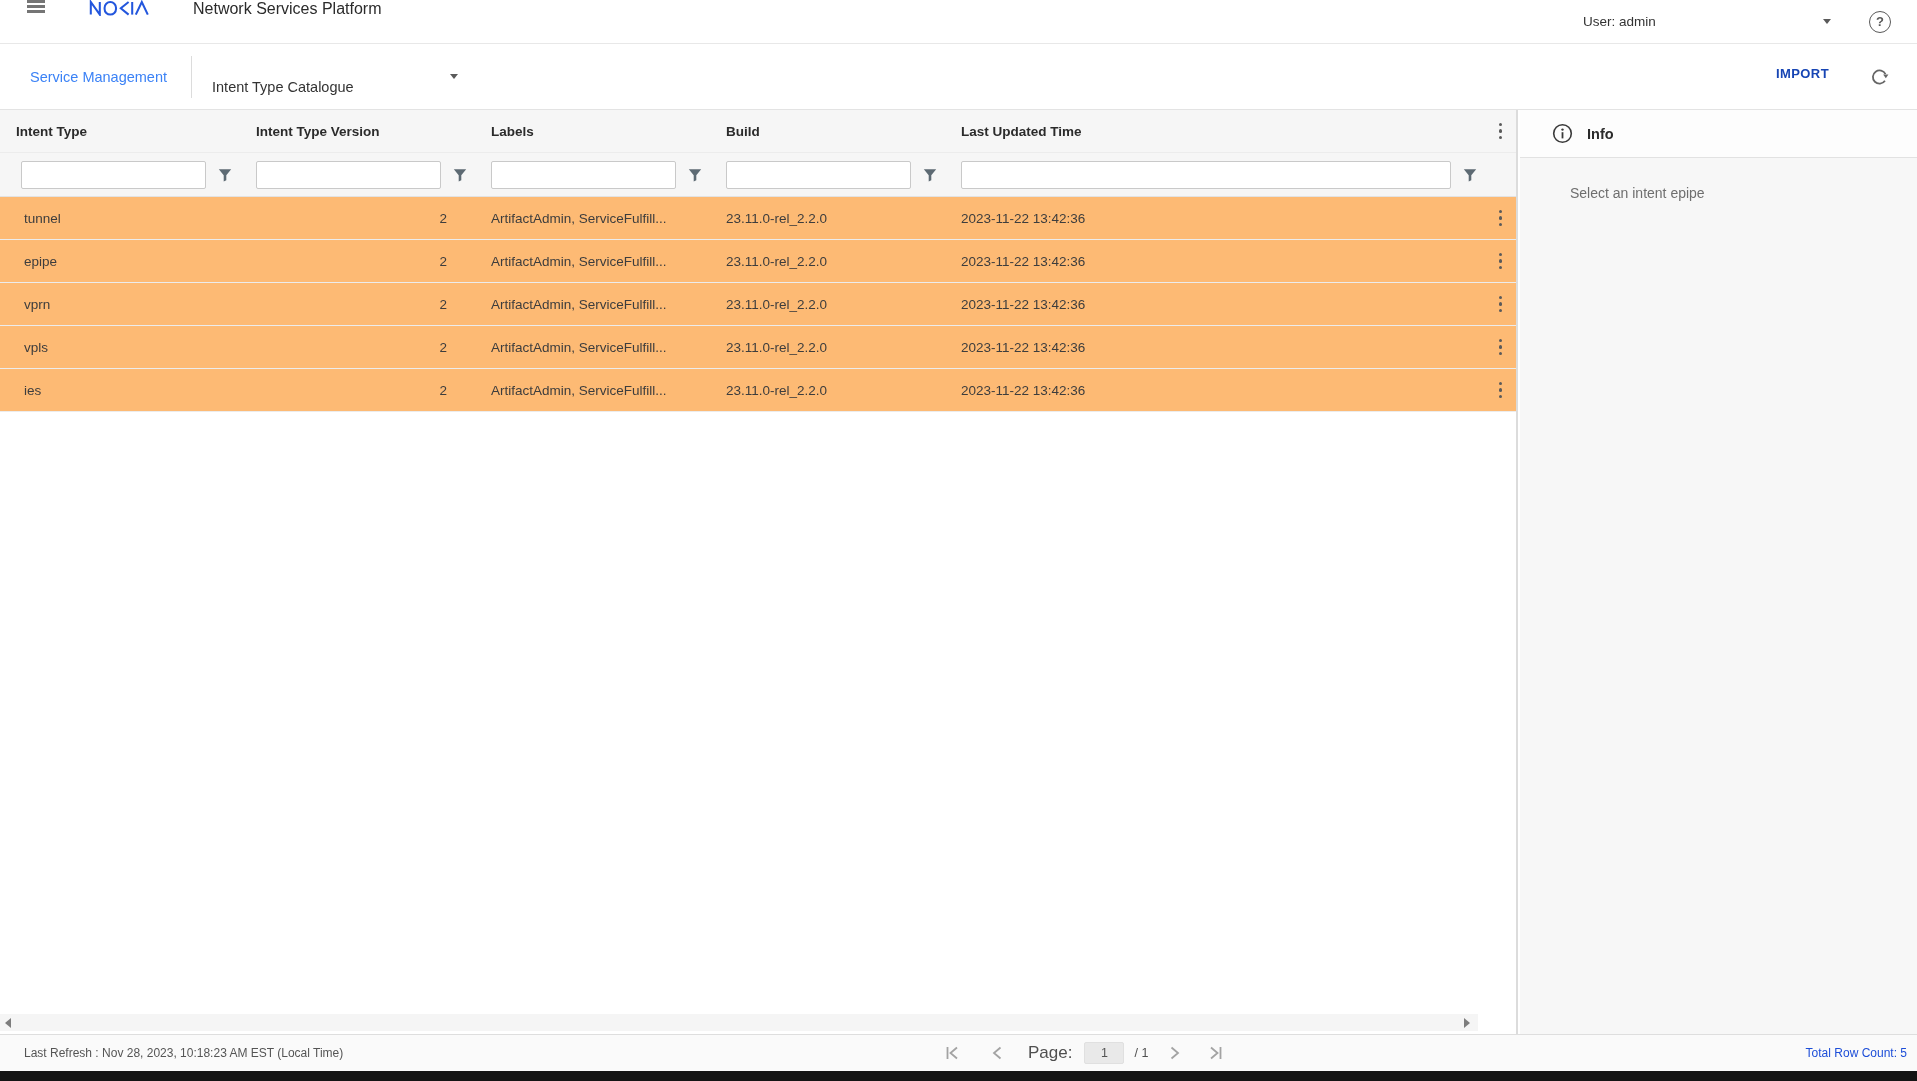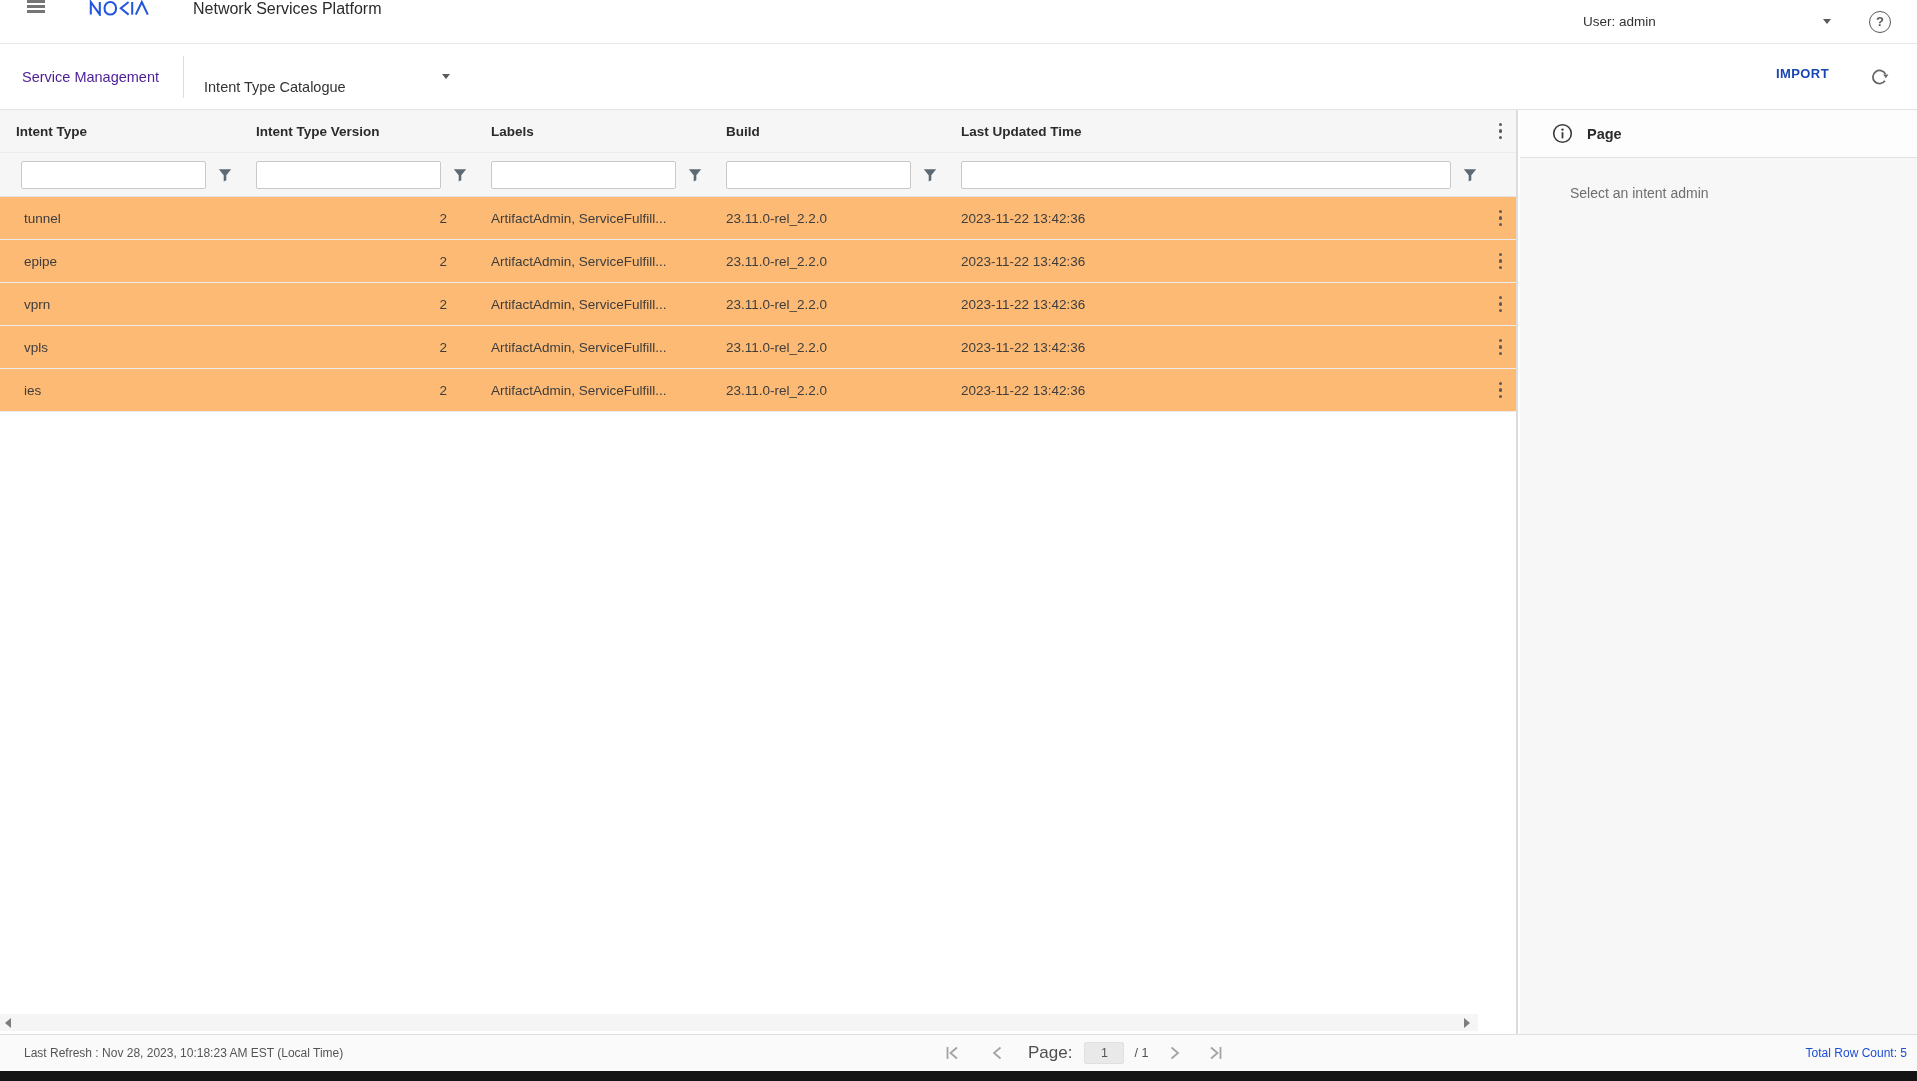--- a/index.html
+++ b/index.html
@@ -30,21 +30,21 @@
   .help-btn { width:22px; height:22px; border:1.6px solid #595959; border-radius:50%;
     margin-right:26px; display:flex; align-items:center; justify-content:center;
     font-size:13px; color:#595959; cursor:pointer; font-weight:bold; }
 
   
   .toolbar {
     position:absolute; top:44px; left:0; right:0; height:66px;
     background:#fff; border-bottom:1px solid #e3e3e3;
     display:flex; align-items:center;
   }
-  .section-label { margin-left:22px; font-size:14.5px; color:#4c1d95; }
+  .section-label { margin-left:30px; font-size:14.5px; color:#3b82f6; }
   .toolbar-divider { width:1px; height:42px; background:#dcdcdc; margin-left:24px; }
   .view-select { margin-left:20px; width:246px; display:flex; align-items:center;
     justify-content:space-between; cursor:pointer; }
   .view-select-label { font-size:14.5px; color:#333;margin-top:21px; }
   .toolbar-right { margin-left:auto; display:flex; align-items:flex-start; }
   .import-btn { font-size:13px; font-weight:bold; letter-spacing:0.4px;
     color:#1745b4; cursor:pointer; background:none; border:none;
     font-family:"Liberation Sans", sans-serif; }
   .refresh-btn { margin-left:40px; margin-right:27px; cursor:pointer; display:flex; }
 
@@ -298,24 +298,24 @@
       </div>
     </div>
 
     <div class="info-pane">
       <div class="info-head">
         <svg width="21" height="21" viewBox="0 0 21 21">
           <circle cx="10.5" cy="10.5" r="8.8" fill="none" stroke="#3a3a3a" stroke-width="1.6"></circle>
           <circle cx="10.5" cy="6.6" r="1.2" fill="#3a3a3a"></circle>
           <rect x="9.6" y="9.2" width="1.8" height="6.2" fill="#3a3a3a"></rect>
         </svg>
-        <span class="info-title">Page</span>
+        <span class="info-title">Info</span>
       </div>
       <div class="info-body">
-        <span class="info-message">Select an intent admin</span>
+        <span class="info-message">Select an intent epipe</span>
       </div>
     </div>
   </div>
 
   <div class="statusbar">
     <span class="last-refresh">Last Refresh : Nov 28, 2023, 10:18:23 AM EST (Local Time)</span>
 
     <div class="pagination">
       <span class="pg-icon">
         <svg width="15" height="14" viewBox="0 0 15 14" fill="none" stroke="#a3a3a3" stroke-width="1.8">

